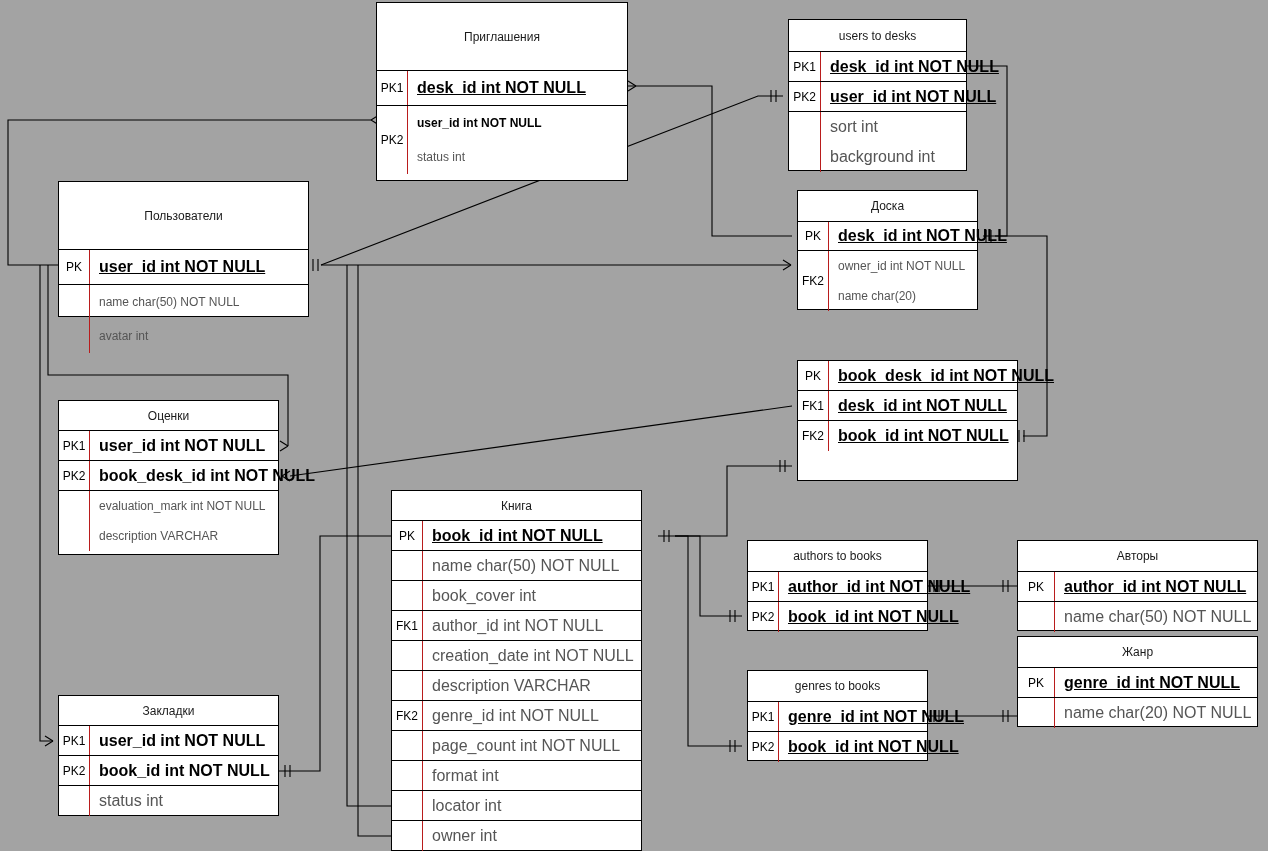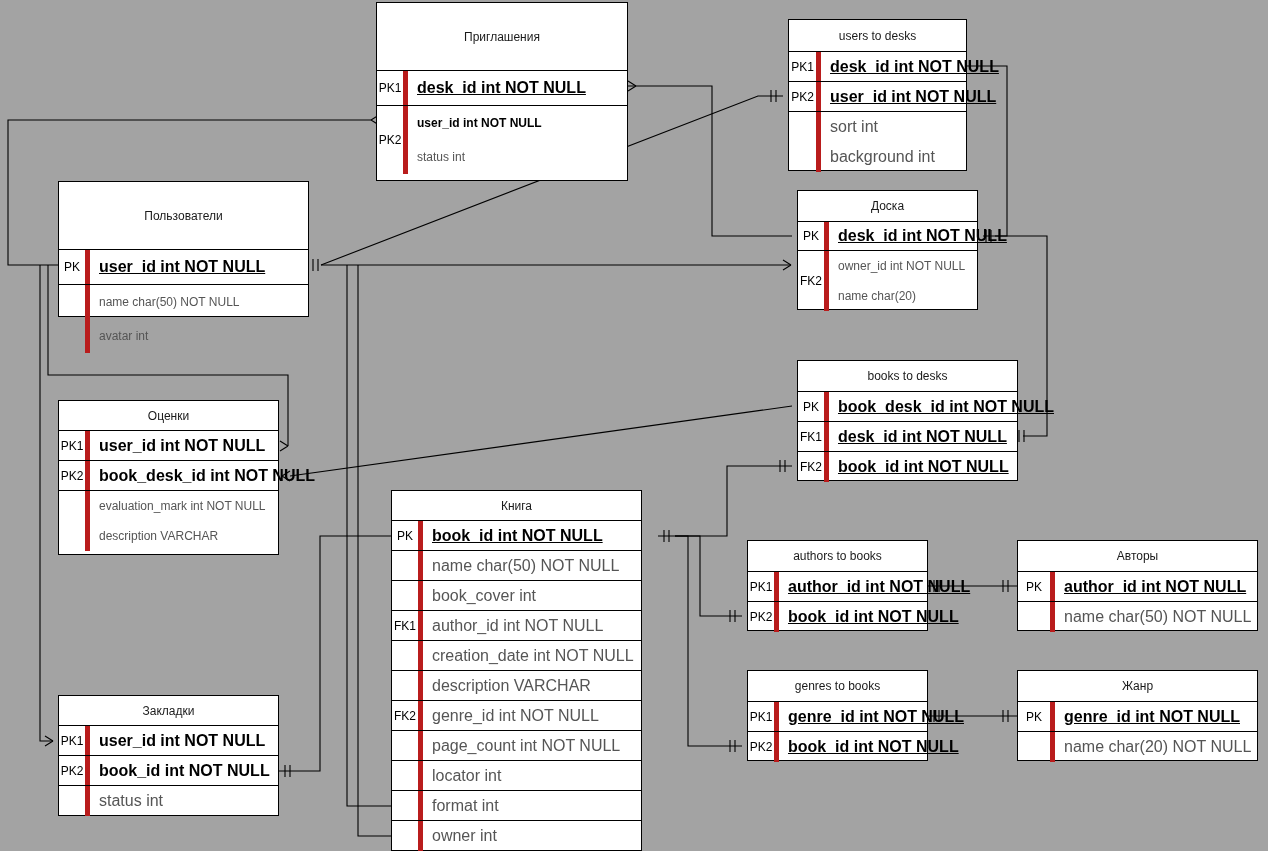--- a/index.html
+++ b/index.html
@@ -55,21 +55,21 @@
   .attr-row.no-sep {
     border-bottom: none;
   }
   .key-cell {
     box-sizing: border-box;
     display: flex;
     align-items: center;
     justify-content: center;
     font-size: 12px;
     color: #000000;
-    border-right: 5px solid #b91c1c;
+    border-right: 1px solid #b91c1c;
     flex: 0 0 auto;
   }
   .key-cell.blank {
     color: transparent;
   }
   .name-cell {
     box-sizing: border-box;
     display: flex;
     align-items: center;
     font-size: 16px;
@@ -277,21 +277,20 @@
         </div>
         <div class="attr-row no-sep" style="height: 60px;">
           <div class="key-cell" style="flex-basis: 31px; width: 31px;">FK2</div>
           <div class="group-cell">
             <div class="sub-row plain">owner_id int NOT NULL</div>
             <div class="sub-row">name char(20)</div>
           </div>
         </div>
       </div>
       <div class="entity" style="left: 797px; top: 360px; width: 221px; height: 121px;">
-        <div class="entity-title" style="height: 31px;">books to desks</div>
         <div class="attr-row" style="height: 30px;">
           <div class="key-cell" style="flex-basis: 31px; width: 31px;">PK</div>
           <div class="name-cell pk">book_desk_id int NOT NULL</div>
         </div>
         <div class="attr-row" style="height: 30px;">
           <div class="key-cell" style="flex-basis: 31px; width: 31px;">FK1</div>
           <div class="name-cell pk">desk_id int NOT NULL</div>
         </div>
         <div class="attr-row no-sep" style="height: 30px;">
           <div class="key-cell" style="flex-basis: 31px; width: 31px;">FK2</div>
@@ -345,25 +344,25 @@
         <div class="attr-row" style="height: 30px;">
           <div class="key-cell" style="flex-basis: 31px; width: 31px;">FK2</div>
           <div class="name-cell plain">genre_id int NOT NULL</div>
         </div>
         <div class="attr-row" style="height: 30px;">
           <div class="key-cell blank" style="flex-basis: 31px; width: 31px;"></div>
           <div class="name-cell plain">page_count int NOT NULL</div>
         </div>
         <div class="attr-row" style="height: 30px;">
           <div class="key-cell blank" style="flex-basis: 31px; width: 31px;"></div>
+          <div class="name-cell plain">format int</div>
+        </div>
+        <div class="attr-row" style="height: 30px;">
+          <div class="key-cell blank" style="flex-basis: 31px; width: 31px;"></div>
           <div class="name-cell plain">locator int</div>
-        </div>
-        <div class="attr-row" style="height: 30px;">
-          <div class="key-cell blank" style="flex-basis: 31px; width: 31px;"></div>
-          <div class="name-cell plain">format int</div>
         </div>
         <div class="attr-row no-sep" style="height: 30px;">
           <div class="key-cell blank" style="flex-basis: 31px; width: 31px;"></div>
           <div class="name-cell plain">owner int</div>
         </div>
       </div>
       <div class="entity" style="left: 747px; top: 540px; width: 181px; height: 91px;">
         <div class="entity-title" style="height: 31px;">authors to books</div>
         <div class="attr-row" style="height: 30px;">
           <div class="key-cell" style="flex-basis: 31px; width: 31px;">PK1</div>
@@ -389,21 +388,21 @@
         <div class="entity-title" style="height: 31px;">genres to books</div>
         <div class="attr-row" style="height: 30px;">
           <div class="key-cell" style="flex-basis: 31px; width: 31px;">PK1</div>
           <div class="name-cell pk">genre_id int NOT NULL</div>
         </div>
         <div class="attr-row no-sep" style="height: 30px;">
           <div class="key-cell" style="flex-basis: 31px; width: 31px;">PK2</div>
           <div class="name-cell pk">book_id int NOT NULL</div>
         </div>
       </div>
-      <div class="entity" style="left: 1017px; top: 670px; width: 241px; height: 91px;">
+      <div class="entity" style="left: 1017px; top: 636px; width: 241px; height: 91px;">
         <div class="entity-title" style="height: 31px;">Жанр</div>
         <div class="attr-row" style="height: 30px;">
           <div class="key-cell" style="flex-basis: 37px; width: 37px;">PK</div>
           <div class="name-cell pk">genre_id int NOT NULL</div>
         </div>
         <div class="attr-row no-sep" style="height: 30px;">
           <div class="key-cell blank" style="flex-basis: 37px; width: 37px;"></div>
           <div class="name-cell plain">name char(20) NOT NULL</div>
         </div>
       </div>

